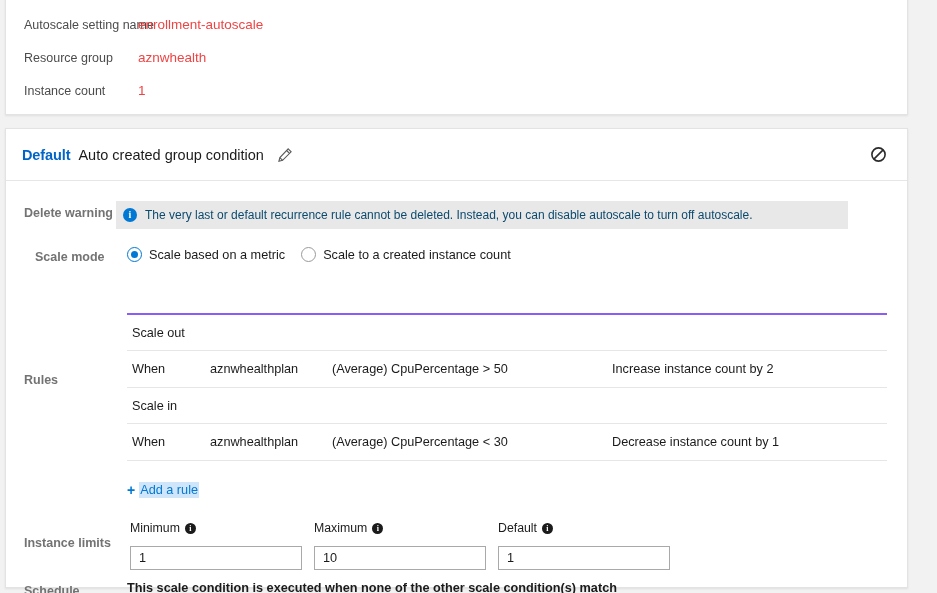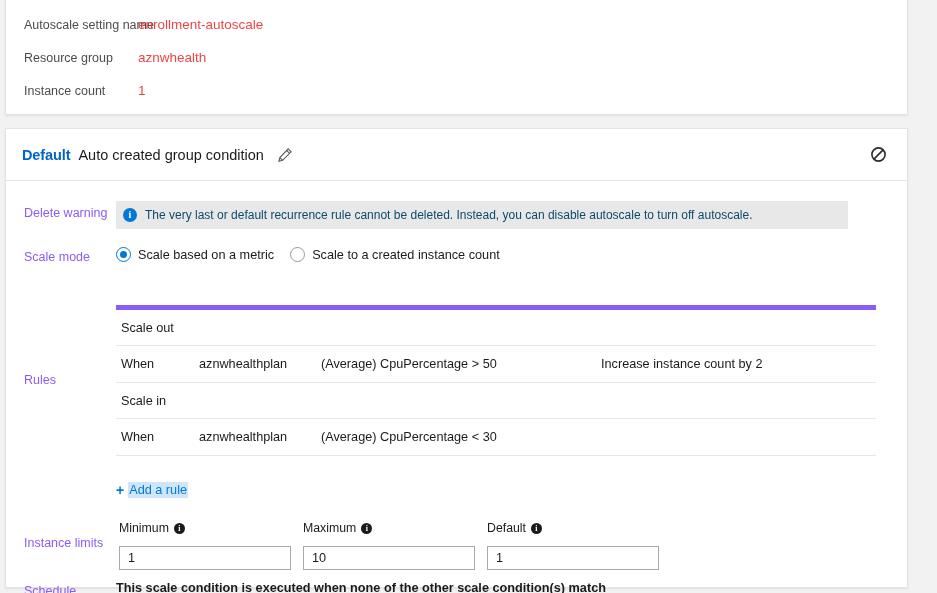--- a/index.html
+++ b/index.html
@@ -115,29 +115,30 @@
     height: 22px;
     display: flex;
     align-items: center;
     justify-content: center;
     cursor: pointer;
   }
 
   
   .form-row {
     position: absolute;
-    left: 0;
+    left: 11px;
     box-sizing: border-box;
   }
   .form-label {
     position: absolute;
     left: 18px;
     font-size: 12.5px;
-    color: #8b5cf6;
-    white-space: nowrap;
+    color: #737373;
+    white-space: nowrap;
+    font-weight: bold;
   }
 
   
   #delete-warning-row { top: 72px; left: 0; width: 100%; height: 28px; }
   #delete-warning-banner {
     position: absolute;
     left: 110px;
     top: 0;
     width: 732px;
     height: 28px;
@@ -208,23 +209,23 @@
     color: #1b1b1b;
     white-space: nowrap;
   }
 
   
   #rules-row { top: 168px; width: 100%; }
   #rules-label { top: 244px; }
   #rules-table {
     position: absolute;
     left: 110px;
-    top: 8px;
+    top: 16px;
     width: 760px;
-    border-top: 5px solid #8b5cf6;
+    border-top: 2px solid #8b5cf6;
     box-sizing: border-box;
   }
   .rules-section-header {
     height: 36px;
     display: flex;
     align-items: center;
     padding-left: 5px;
     border-bottom: 1px solid #e6e6e6;
     box-sizing: border-box;
     font-size: 12.7px;
@@ -412,20 +413,21 @@
           <span class="rule-c2">(Average) CpuPercentage &gt; 50</span>
           <span class="rule-c3">Increase instance count by 2</span>
         </div>
 
         <div class="rules-section-header">Scale in</div>
 
         <div class="rule-row">
           <span class="rule-c0">When</span>
           <span class="rule-c1">aznwhealthplan</span>
           <span class="rule-c2">(Average) CpuPercentage &lt; 30</span>
+          <span class="rule-c3">Decrease instance count by 1</span>
         </div>
 
       </div>
     </div>
 
     <div class="form-row" id="add-rule-row">
       <div id="add-a-rule-link">
         <span id="add-rule-plus">+</span>
         <span id="add-rule-text">Add a rule</span>
       </div>

